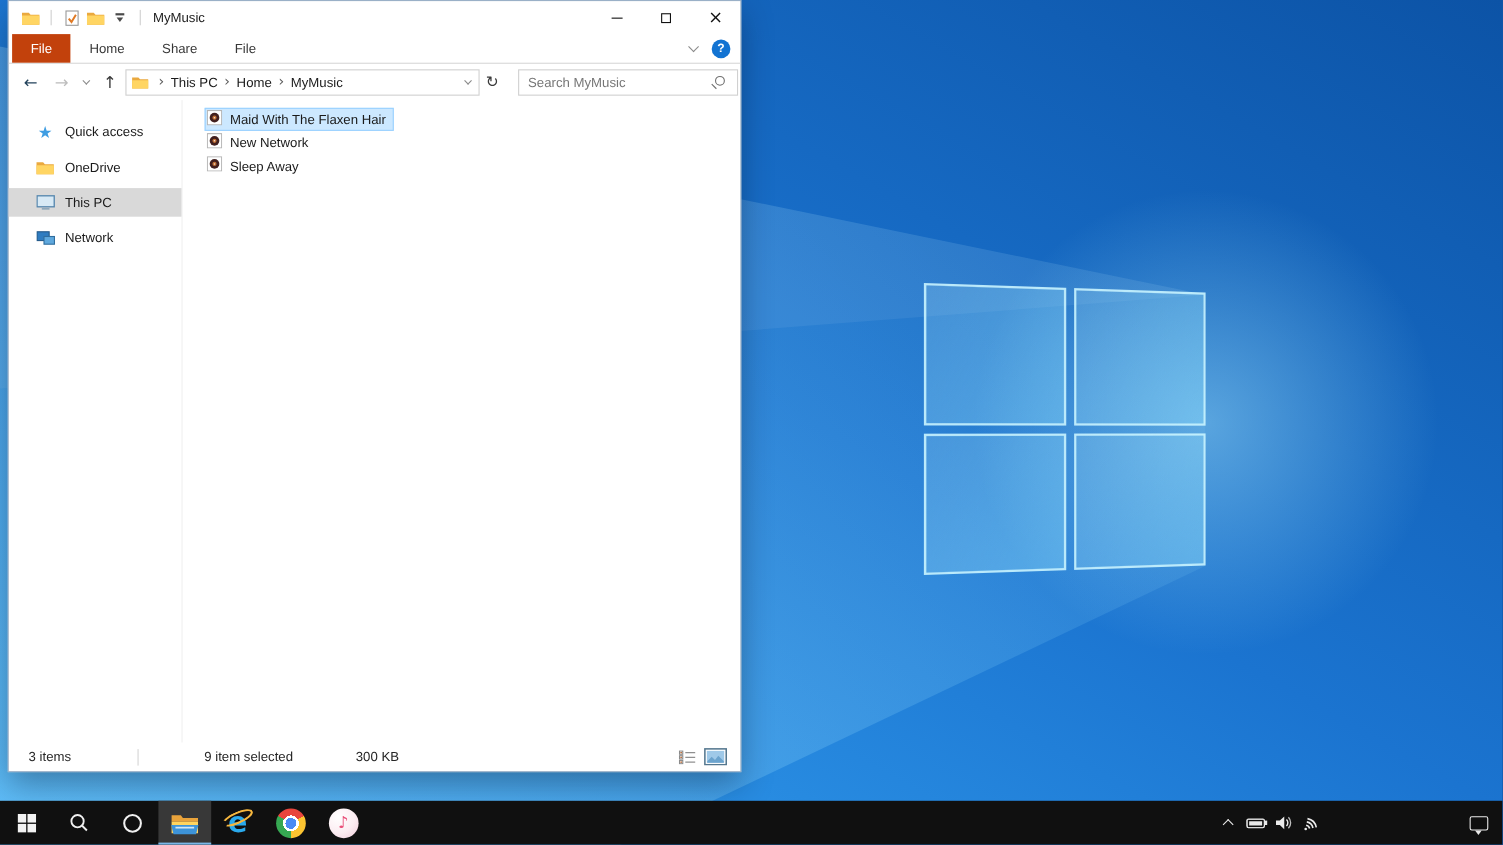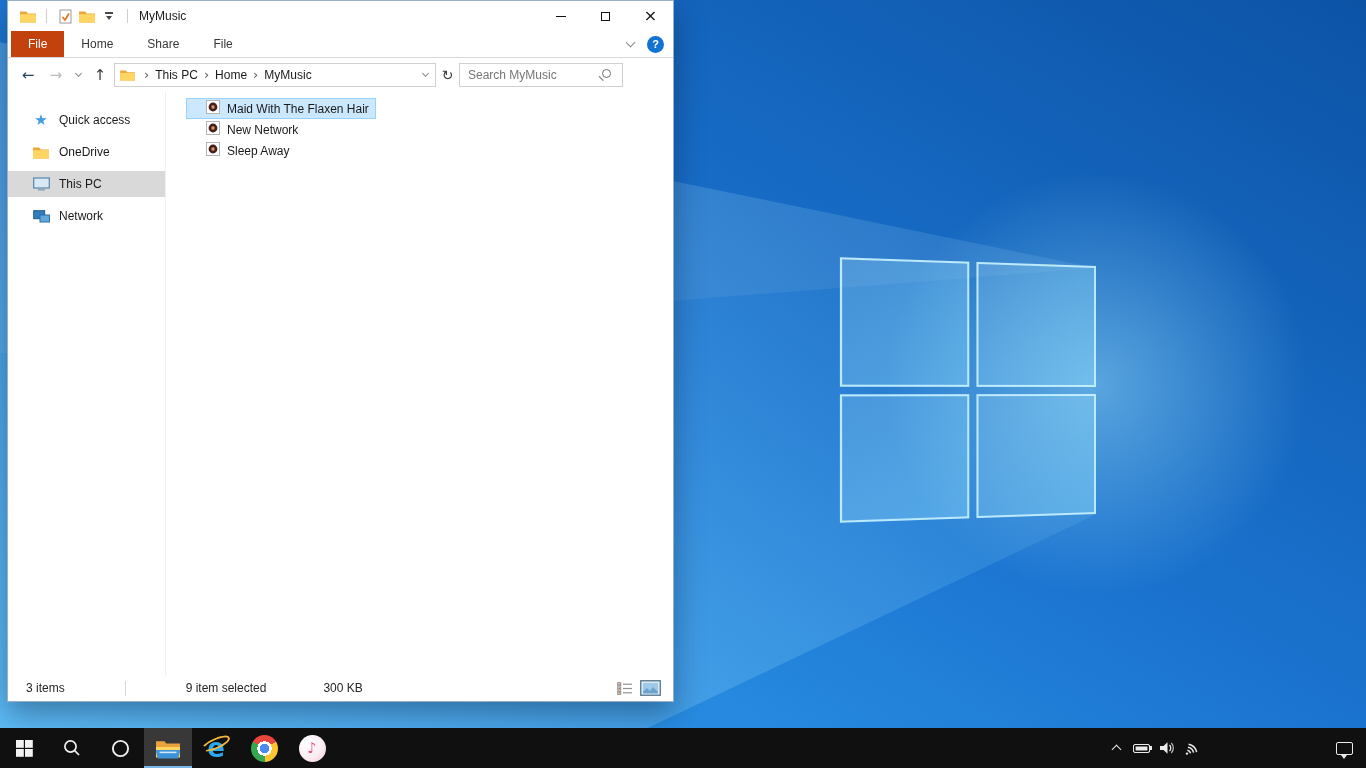--- a/index.html
+++ b/index.html
@@ -65,36 +65,36 @@
   .nav-up { color:#3a3a3a; }
   .chev-btn { width:16px; height:26px; display:flex; align-items:center; justify-content:center; }
   .chev-down-sm { width:5px; height:5px; border-right:1.3px solid #8a8a8a; border-bottom:1.3px solid #8a8a8a; transform: rotate(45deg); margin-top:-2px; }
   .addr-box { width:322px; height:24px; border:1px solid #d0d0d0; background:#fff; display:flex; align-items:center; }
   .addr-folder { margin:0 3px 0 5px; display:flex; }
   .crumb-sep { font-size:13px; color:#5a5a5a; padding:0 6px; }
   .crumb { font-size:12px; color:#1a1a1a; }
   .addr-spacer { flex:1; }
   .addr-chev { width:20px; height:24px; display:flex; align-items:center; justify-content:center; }
   .refresh-btn { width:23px; height:24px; display:flex; align-items:center; justify-content:center; font-size:14px; color:#3a3a3a; }
-  .search-box { width:164px; height:24px; border:1px solid #d0d0d0; margin-left:0; position:relative; display:flex; }
+  .search-box { width:200px; height:24px; border:1px solid #d0d0d0; margin-left:12px; position:relative; display:flex; }
   .search-input { flex:1; border:none; outline:none; font-size:12px; color:#333; padding:0 26px 0 8px; font-family:inherit; background:transparent; }
   .search-input::placeholder { color:#767676; }
   .mag { position:absolute; right:11px; top:5px; width:9px; height:9px; border:1.4px solid #6f6f6f; border-radius:50%; }
   .mag::after { content:""; position:absolute; width:6px; height:1.4px; background:#6f6f6f; left:-5px; top:8.5px; transform: rotate(45deg); }
 
   
   .body-row { flex:1; display:flex; min-height:0; }
   .sidebar { width:158px; flex:none; padding-top:16px; border-right:1px solid #f0f0f0; }
   .side-item { height:26px; margin-bottom:6px; display:flex; align-items:center; padding-left:24px; gap:9px; font-size:12px; color:#1a1a1a; }
   .side-item.selected { background:#d9d9d9; }
   .side-ico { width:18px; height:16px; display:flex; align-items:center; justify-content:center; flex:none; }
   .qa-star { font-size:15px; color:#3f9de2; line-height:1; }
 
   .filepane { flex:1; padding:7px 0 0 20px; }
-  .file-row { display:flex; align-items:center; gap:7px; height:21px; padding:0 6px 0 19px; font-size:12px; color:#1a1a1a; width:max-content; border:1px solid transparent; }
+  .file-row { display:flex; align-items:center; gap:7px; height:21px; padding:0 6px 0 1px; font-size:12px; color:#1a1a1a; width:max-content; border:1px solid transparent; }
   .file-row.selected { background:#cce8ff; border-color:#99d1ff; }
 
   
   .statusbar { height:26px; flex:none; display:flex; align-items:center; padding:0 12px 0 18px; font-size:12px; color:#262626;gap:48px; }
   .sb-div { width:1px; height:15px; background:#d5d5d5; margin:0 12px; }
   .sb-size { margin-left:9px; }
   .sb-views { margin-left:auto; display:flex; align-items:center; gap:7px; }
   .view-btn { display:flex; align-items:center; justify-content:center; }
 
   

